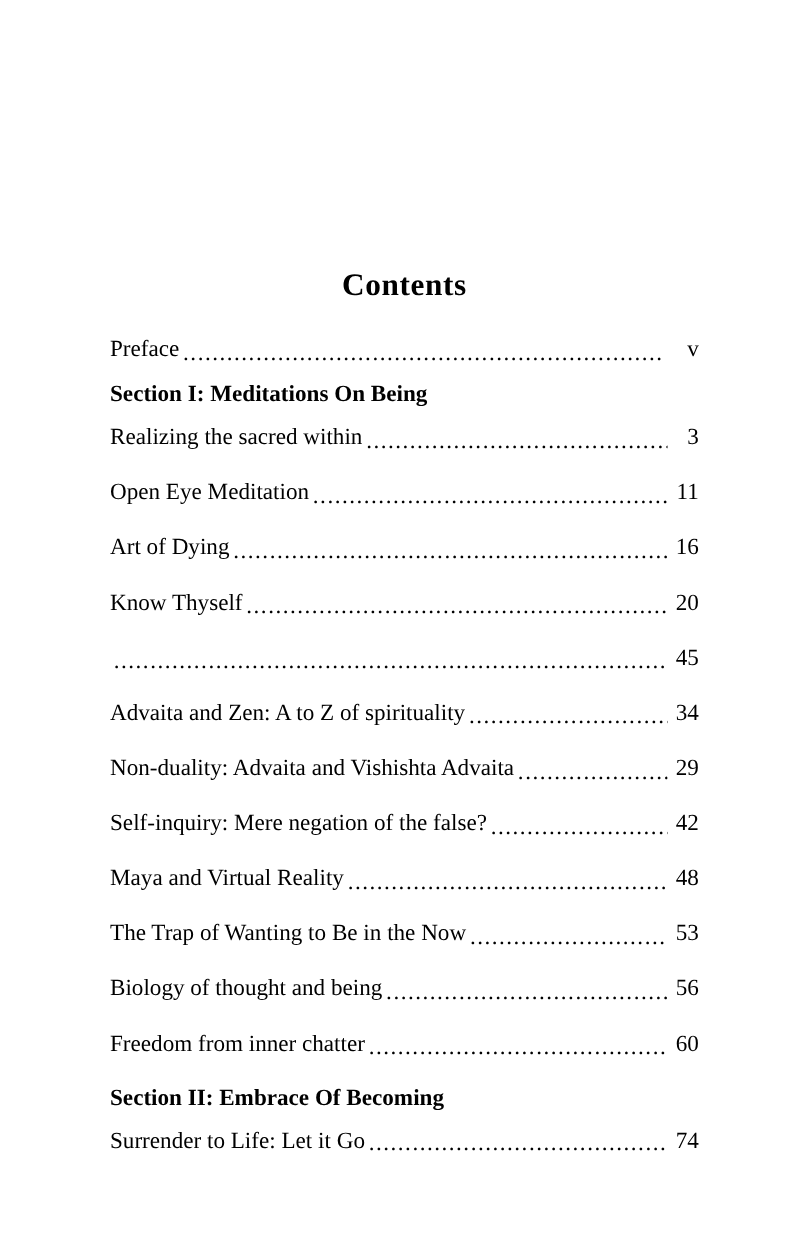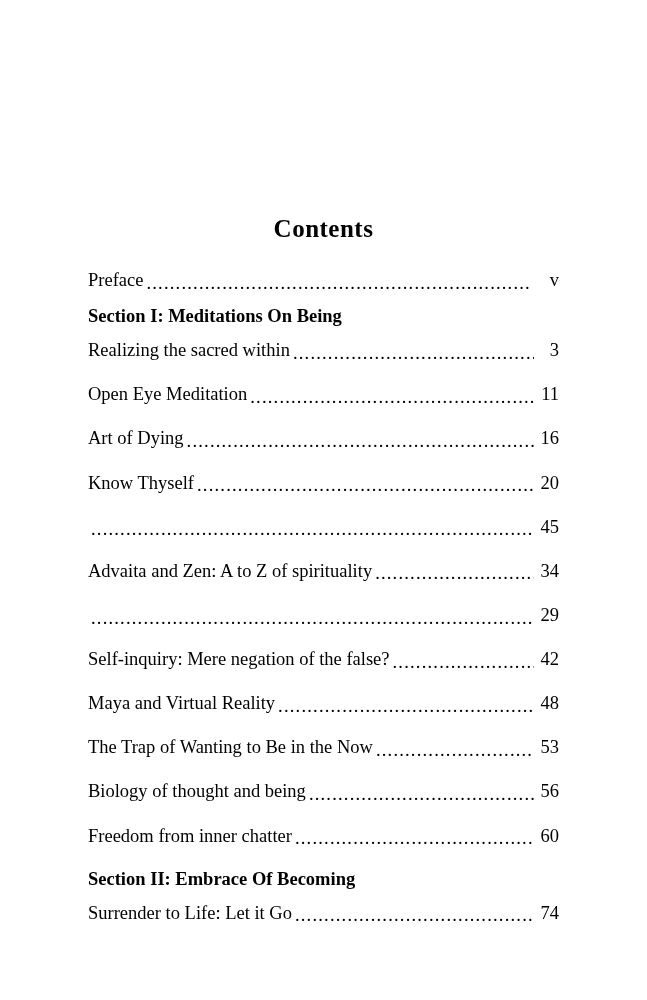--- a/index.html
+++ b/index.html
@@ -111,20 +111,21 @@
       <div class="entry">
         <span class="leader"></span>
         <span class="entry-page">45</span>
       </div>
       <div class="entry">
         <span class="entry-title">Advaita and Zen: A to Z of spirituality</span>
         <span class="leader"></span>
         <span class="entry-page">34</span>
       </div>
       <div class="entry">
+        <span class="entry-title">Non-duality: Advaita and Vishishta Advaita</span>
         <span class="leader"></span>
         <span class="entry-page">29</span>
       </div>
       <div class="entry">
         <span class="entry-title">Self-inquiry: Mere negation of the false?</span>
         <span class="leader"></span>
         <span class="entry-page">42</span>
       </div>
       <div class="entry">
         <span class="entry-title">Maya and Virtual Reality</span>

